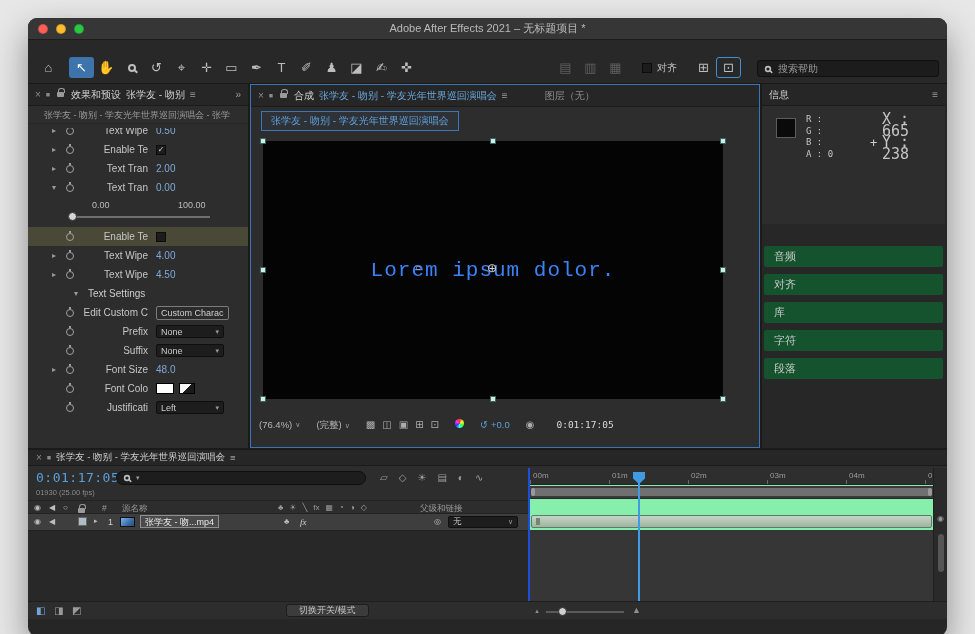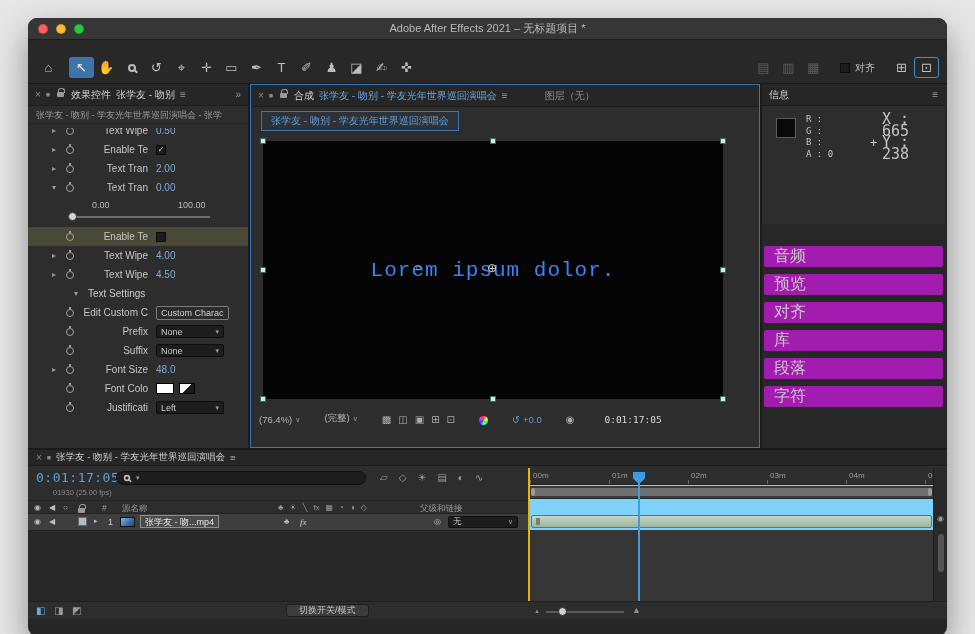--- a/index.html
+++ b/index.html
@@ -35,21 +35,21 @@
 .px{color:#8a8a8a;font-size:10px}
 .picon{color:#8a8a8a;font-size:7px}
 .ptab-title{color:#d2d2d2}
 .blue{color:#69a5da}
 .gray{color:#9a9a9a}
 .spacer{flex:1}
 .tab2{color:#8f8f8f;margin-left:32px}
 .lock{display:inline-block;width:7px;height:5px;background:#9a9a9a;border-radius:1px;position:relative;margin:0 2px;flex:none}
 .lock:before{content:"";position:absolute;left:1px;top:-4px;width:5px;height:4px;border:1px solid #9a9a9a;border-bottom:none;border-radius:3px 3px 0 0}
 
-.fx-sub{height:18px;line-height:18px;padding-left:8px;font-size:9px;color:#9a9a9a;white-space:nowrap;overflow:hidden;border-bottom:1px solid #272727}
+.fx-sub{height:18px;line-height:18px;padding-left:16px;font-size:9px;color:#9a9a9a;white-space:nowrap;overflow:hidden;border-bottom:1px solid #272727}
 .fx-rows{position:absolute;left:0;right:0;top:44px;bottom:0;overflow:hidden}
 .erow{display:flex;align-items:center;height:19px;padding-left:24px;font-size:10px;color:#c6c6c6;white-space:nowrap}
 .erow.cut{margin-top:-7px}
 .erow.sel{background:#4a4938}
 .tw{width:14px;color:#9a9a9a;font-size:8px;flex:none}
 .swc{width:16px;display:flex;flex:none}
 .sw{width:8px;height:8px;border:1px solid #a0a0a0;border-radius:50%;position:relative;display:inline-block}
 .sw:before{content:"";position:absolute;left:2px;top:-3px;width:2px;height:2px;background:#a0a0a0}
 .lbl{width:66px;text-align:right;margin-right:8px;overflow:hidden;flex:none}
 .val{color:#7ea9d7}
@@ -69,58 +69,58 @@
 .viewer-tab{position:absolute;left:10px;top:26px;border:1px solid #3a78b5;background:rgba(60,120,180,.08);color:#5f9fd9;font-size:10px;padding:2px 9px;white-space:nowrap}
 .canvas-wrap{position:absolute;left:12px;top:56px;width:460px;height:258px}
 .canvas{position:absolute;inset:0;background:#040404;display:flex;align-items:center;justify-content:center;overflow:hidden}
 .lorem{font-family:Liberation Mono, monospace;font-size:21px;color:#3b82f6;letter-spacing:1px}
 .ring{position:absolute;left:calc(50% - 78px);top:calc(50% - 8px);font-size:10px;color:#c9c9c9}
 .anchor{position:absolute;left:calc(50% - 6px);top:calc(50% - 9px);font-size:12px;color:#d5d5d5}
 .h{position:absolute;width:6px;height:6px;background:#cdeee8;border:1px solid #39695f;z-index:3}
 .h1{left:-3px;top:-3px}.h2{left:calc(50% - 3px);top:-3px}.h3{right:-3px;top:-3px}
 .h4{left:-3px;top:calc(50% - 3px)}.h5{right:-3px;top:calc(50% - 3px)}
 .h6{left:-3px;bottom:-3px}.h7{left:calc(50% - 3px);bottom:-3px}.h8{right:-3px;bottom:-3px}
-.comp-status{position:absolute;left:0;right:0;top:322px;height:18px;display:flex;align-items:flex-end;gap:24px;padding:0 8px;font-size:9.5px;color:#b5b5b5;white-space:nowrap}
+.comp-status{position:absolute;left:0;right:0;top:334px;height:18px;display:flex;align-items:flex-start;gap:16px;padding:0 8px;font-size:9.5px;color:#b5b5b5;white-space:nowrap}
 .csel{display:flex;align-items:center;gap:3px}
 .cic{font-size:10px;color:#adadad}
 .wheel{width:9px;height:9px;border-radius:50%;background:conic-gradient(#f33,#ff3,#3f3,#3ff,#33f,#f3f,#f33);flex:none}
 .expo{display:flex;align-items:center;gap:3px;color:#5f9fd9}
 .ctime{margin-left:6px;color:#dadada;font-family:"DejaVu Sans Mono",monospace;font-size:9.5px}
 
 .info-top{background:#2d2d2d}
 .info-body{position:relative;height:118px;font-family:"DejaVu Sans Mono","Liberation Mono",monospace}
 .iswatch{position:absolute;left:14px;top:12px;width:20px;height:20px;background:#0a0a0a;border:1px solid #5c5c5c}
 .ichan{position:absolute;left:44px;top:8px;font-size:9px;line-height:11.5px;color:#c4c4c4}
 .ixy{position:absolute;left:120px;top:8px;font-size:15px;line-height:11.5px;color:#c4c4c4}
 .icross{position:absolute;left:108px;top:30px;font-size:12px;color:#d0d0d0}
 .stack{position:absolute;left:2px;right:2px;top:162px}
-.cbar{height:21px;background:#a21caf;border-radius:2px;margin-bottom:7px;display:flex;align-items:center;padding-left:10px;font-size:16px;color:#c9c9c9}
+.cbar{height:21px;background:#14532d;border-radius:2px;margin-bottom:7px;display:flex;align-items:center;padding-left:10px;font-size:11px;color:#c9c9c9}
 
 .tl{flex:none;height:171px;border-top:2px solid #1b1b1b;background:#2d2d2d;position:relative}
 .tl-tabs{height:16px;background:#262626;display:flex;align-items:center;gap:5px;padding:0 8px;font-size:9.5px;color:#9a9a9a;border-bottom:1px solid #1b1b1b}
 .tl-tabname{color:#cfcfcf}
 .tl-body{position:absolute;left:0;right:0;top:18px;bottom:18px}
 .tl-left{position:absolute;left:0;top:0;bottom:0;width:500px;background:#2d2d2d;overflow:hidden}
 .tc{position:absolute;left:8px;top:2px;font-family:"DejaVu Sans Mono",monospace;font-size:13px;color:#58a0dc;letter-spacing:.5px}
-.fps{position:absolute;left:25px;top:20px;font-size:7.5px;color:#8b8b8b}
+.fps{position:absolute;left:8px;top:20px;font-size:7.5px;color:#8b8b8b}
 .tl-search{position:absolute;left:88px;top:3px;width:250px;height:14px;background:#1d1d1d;border:1px solid #0f0f0f;border-radius:7px;display:flex;align-items:center;gap:5px;padding:0 6px;color:#8a8a8a}
 .tl-icons{position:absolute;left:352px;top:4px;display:flex;gap:11px;font-size:10px;color:#9e9e9e}
 .tl-header{position:absolute;left:0;right:0;top:32px;height:14px;border-top:1px solid #232323;border-bottom:1px solid #232323;font-size:8.5px;color:#9c9c9c;background:#2d2d2d}
 .tl-header>span{position:absolute;top:2px}
 .hsw{position:absolute;left:250px;top:2px;display:flex;gap:6px;font-size:8px;color:#9c9c9c}
 .lrow{position:absolute;left:0;right:0;top:46px;height:16px;background:#3e3e3e;font-size:9px;color:#d2d2d2}
 .lrow>span{position:absolute;top:3px}
 .lic{font-size:8px;color:#bdbdbd}
 .chip{left:50px;width:9px;height:9px;background:#aebdc6;border:1px solid #666}
 .thumb{left:92px;width:15px;height:10px;background:linear-gradient(135deg,#7fb3e8,#3b6ea8 60%,#2a4d77);border:1px solid #111}
 .lname{left:112px;top:1px !important;height:13px;line-height:12px;padding:0 4px;background:#4a4a4a;border:1px solid #8f8f8f;color:#eaeaea}
 .lfx{left:272px;font-style:italic;font-family:"Liberation Serif","DejaVu Serif",serif}
 .ldd{left:420px;top:2px !important;width:70px;height:12px;background:#1d1d1d;border:1px solid #0f0f0f;border-radius:2px;display:flex;align-items:center;justify-content:space-between;padding:0 4px;font-size:8.5px;color:#c9c9c9}
 .tl-left-empty{position:absolute;left:0;right:0;top:62px;bottom:0;background:#282828;border-top:1px solid #222}
-.tl-track{position:absolute;left:500px;right:14px;top:0;bottom:0;background:#7dd3fc;border-left:2px solid #eab308;overflow:hidden}
+.tl-track{position:absolute;left:500px;right:14px;top:0;bottom:0;background:#86efac;border-left:2px solid #1d4ed8;overflow:hidden}
 .ruler{position:absolute;left:0;right:0;top:0;height:17px;background:#2e2e2e;border-bottom:1px solid #232323;white-space:nowrap;overflow:hidden;font-size:8px;color:#9c9c9c}
 .rcell{display:inline-block;width:79px;height:17px;line-height:15px;padding-left:3px;position:relative}
 .rcell:before{content:"";position:absolute;left:0;bottom:0;width:1px;height:5px;background:#6a6a6a}
 .workarea{position:absolute;left:0;right:0;top:18px;height:13px;background:#3a3a3a;border-bottom:1px solid #262626}
 .wbar{position:absolute;left:1px;right:1px;top:2px;height:8px;background:#707070;border-radius:2px}
 .wbar:before,.wbar:after{content:"";position:absolute;top:0;bottom:0;width:4px;background:#9a9a9a;border-radius:2px}
 .wbar:before{left:0}.wbar:after{right:0}
 .clip{position:absolute;left:1px;right:1px;top:47px;height:13px;background:linear-gradient(#c6d4c6,#9fb4a1);border:1px solid #5f7a64;border-radius:2px}
 .clip:before{content:"";position:absolute;left:4px;top:2px;bottom:2px;width:4px;background:#72876f}
 .lower{position:absolute;left:0;right:0;top:62px;bottom:0;background:#363636}
@@ -175,30 +175,34 @@
         <span class="tool dim">▤</span>
         <span class="tool dim">▥</span>
         <span class="tool dim">▦</span>
       </span>
     <span class="tb-align">
       <span class="chk"></span>
       <span>对齐</span>
     </span>
     <span class="tool">⊞</span>
     <span class="tool snap-hi">⊡</span>
+    <div class="tb-search">
+      <i class="mag sm"></i>
+      <span>搜索帮助</span>
+    </div>
   </div>
 
   <div class="main">
 
     <section class="panel-left">
       <div class="ptabs">
         <span class="px">×</span>
         <span class="picon">■</span>
         <i class="lock"></i>
-        <span class="ptab-title">效果控件</span>
+        <span class="ptab-title">效果和预设</span>
         <span class="ptab-title">张学友 - 吻别</span>
         <span class="gray">≡</span>
         <span class="spacer"></span>
         <span class="gray">»</span>
       </div>
       <div class="fx-sub">张学友 - 吻别 - 学友光年世界巡回演唱会 - 张学</div>
       <div class="fx-rows">
         <div class="erow cut">
           <span class="tw">▸</span>
           <span class="swc">
@@ -396,25 +400,24 @@
           <div class="ixy">
             <div>X : 665</div>
             <div>Y : 238</div>
           </div>
           <span class="icross">+</span>
         </div>
       </div>
       <div class="stack">
 
       <div class="cbar">音频</div>
-          <div class="cbar">预览</div>
           <div class="cbar">对齐</div>
           <div class="cbar">库</div>
+          <div class="cbar">字符</div>
           <div class="cbar">段落</div>
-          <div class="cbar">字符</div>
         </div>
     </section>
   </div>
 
   <section class="tl">
     <div class="tl-tabs">
       <span class="px">×</span>
       <span class="picon">■</span>
       <span class="tl-tabname">张学友 - 吻别 - 学友光年世界巡回演唱会</span>
       <span class="gray">≡</span>

